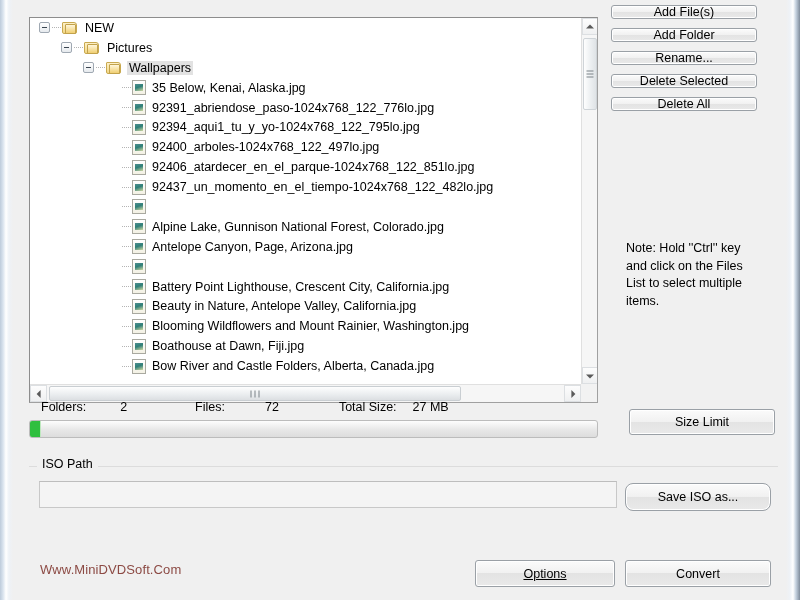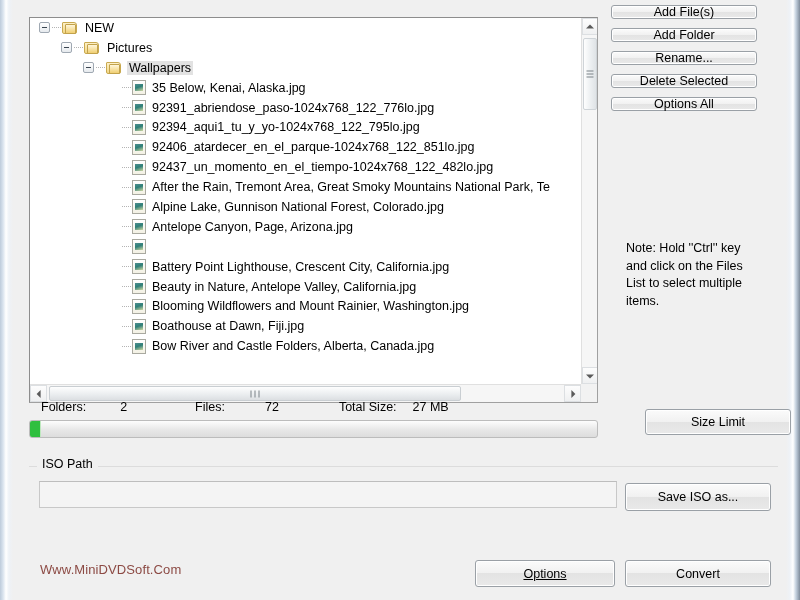--- a/index.html
+++ b/index.html
@@ -260,21 +260,21 @@
     border-radius: 3px;
     overflow: hidden;
   }
   #progress-fill {
     height: 100%;
     background: linear-gradient(#7ee07e, #2fbf3f 45%, #1fa832);
     border-right: 1px solid #bfe8bf;
   }
   #size-limit-btn {
     position: absolute;
-    left: 632px; top: 409px;
+    left: 616px; top: 409px;
     width: 146px; height: 26px;
   }
 
   
   #iso-group {
     position: absolute;
     left: 16px; top: 455px;
     right: 8px; height: 62px;
   }
   #iso-group-border {
@@ -298,21 +298,21 @@
     border: 1px solid #c8c8c8;
     border-top-color: #bdbdbd;
     font-family: "Liberation Sans", sans-serif;
     font-size: 12.5px;
     padding: 0 6px;
     color: #333;
   }
   #save-iso-btn {
     position: absolute;
     left: 612px; top: 483px;
-    width: 146px; height: 28px;
+    width: 146px; height: 28px; border-radius: 8px;
   }
 
   
   #brand {
     position: absolute;
     left: 27px; top: 562px;
     font-size: 13px;
     color: #8c4a44;
     letter-spacing: 0.1px;
   }
@@ -381,33 +381,38 @@
             <div class="tree-row">
               <span class="indent" style="width: 92px;"></span>
               <span class="dots"></span>
               <span class="file-icon"></span>
               <span class="file-label">92394_aqui1_tu_y_yo-1024x768_122_795lo.jpg</span>
             </div>
             <div class="tree-row">
               <span class="indent" style="width: 92px;"></span>
               <span class="dots"></span>
               <span class="file-icon"></span>
+              <span class="file-label">92400_arboles-1024x768_122_497lo.jpg</span>
+            </div>
+            <div class="tree-row">
+              <span class="indent" style="width: 92px;"></span>
+              <span class="dots"></span>
+              <span class="file-icon"></span>
               <span class="file-label">92406_atardecer_en_el_parque-1024x768_122_851lo.jpg</span>
             </div>
             <div class="tree-row">
               <span class="indent" style="width: 92px;"></span>
               <span class="dots"></span>
               <span class="file-icon"></span>
               <span class="file-label">92437_un_momento_en_el_tiempo-1024x768_122_482lo.jpg</span>
             </div>
             <div class="tree-row">
               <span class="indent" style="width: 92px;"></span>
               <span class="dots"></span>
               <span class="file-icon"></span>
-              <span class="file-label">After the Rain, Tremont Area, Great Smoky Mountains National Park, Te</span>
             </div>
             <div class="tree-row">
               <span class="indent" style="width: 92px;"></span>
               <span class="dots"></span>
               <span class="file-icon"></span>
               <span class="file-label">Alpine Lake, Gunnison National Forest, Colorado.jpg</span>
             </div>
             <div class="tree-row">
               <span class="indent" style="width: 92px;"></span>
               <span class="dots"></span>
@@ -493,21 +498,21 @@
         <div class="btn">
           <span>Add Folder</span>
         </div>
         <div class="btn">
           <span>Rename...</span>
         </div>
         <div class="btn">
           <span>Delete Selected</span>
         </div>
         <div class="btn">
-          <span>Options All</span>
+          <span>Delete All</span>
         </div>
       </div>
 
     <div id="note-text">Note: Hold ''Ctrl'' key and click on the Files List to select multiple items.</div>
 
     <div id="status-row">
       <span class="lbl" id="s-folders-label">Folders:</span>
       <span class="lbl" id="s-folders-value">2</span>
       <span class="lbl" id="s-files-label">Files:</span>
       <span class="lbl" id="s-files-value">72</span>

